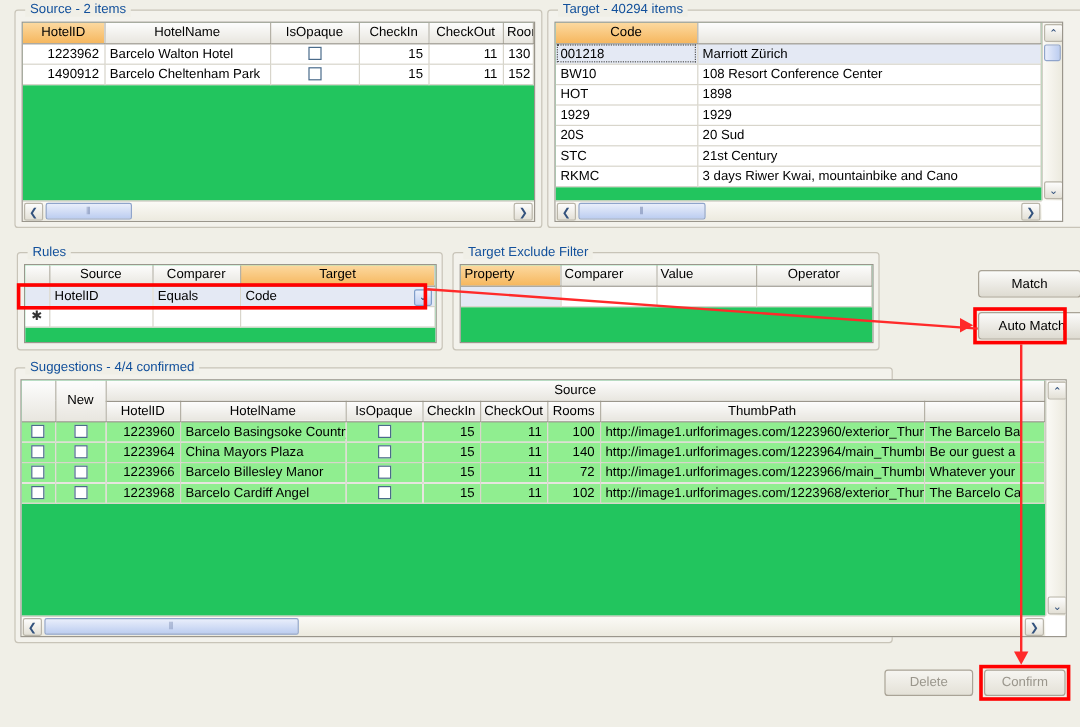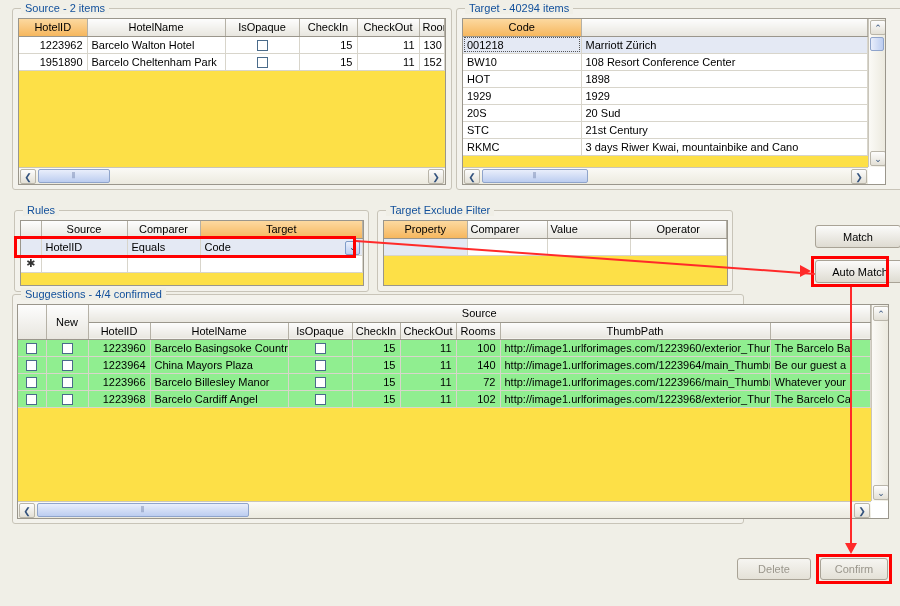--- a/index.html
+++ b/index.html
@@ -16,21 +16,21 @@
 
   
   .groupbox { position:absolute; border:1px solid #c8c4b8; border-radius:3px; background:#f3f2ec; }
   .gb-title {
     position:absolute; top:-7px; left:8px; padding:0 4px;
     background:#f0efe7; color:#12509b; font-size:11px; white-space:nowrap;
   }
 
   
   .grid { position:absolute; background:#fff; border:1px solid #9a968c; overflow:hidden; }
-  .grid-body { position:absolute; left:0; right:0; top:0; bottom:0; background:#fde047; overflow:hidden; }
+  .grid-body { position:absolute; left:0; right:0; top:0; bottom:0; background:#22c55e; overflow:hidden; }
 
   table.dg { border-collapse:collapse; table-layout:fixed; background:#fff; }
   table.dg th {
     background:linear-gradient(#fdfdfd,#e8e6df);
     border-right:1px solid #b5b1a6;
     border-bottom:1px solid #9a968c;
     font-weight:normal; font-size:11px; color:#000;
     height:17px; padding:0 3px; text-align:center; white-space:nowrap;
     overflow:hidden;
   }
@@ -124,21 +124,21 @@
         <tbody>
           <tr>
             <td class="num">1223962</td>
             <td>Barcelo Walton Hotel</td>
             <td class="ctr"><span class="chk"></span></td>
             <td class="num">15</td>
             <td class="num">11</td>
             <td class="num">130</td>
           </tr>
           <tr>
-            <td class="num">1951890</td>
+            <td class="num">1490912</td>
             <td>Barcelo Cheltenham Park</td>
             <td class="ctr"><span class="chk"></span></td>
             <td class="num">15</td>
             <td class="num">11</td>
             <td class="num">152</td>
           </tr>
         </tbody>
       </table>
     </div>
 
@@ -262,21 +262,21 @@
     <div class="grid-body">
       <table class="dg" style="width:100%;">
         <colgroup>
             <col style="width:83px">
             <col style="width:80px">
             <col style="width:83px">
             <col>
           </colgroup>
         <thead>
           <tr>
-            <th class="sorted" style="text-align:center;margin-left:41px;">Property</th>
+            <th class="sorted" style="text-align:left;margin-left:41px;">Property</th>
             <th style="text-align:left;">Comparer</th>
             <th style="text-align:left;">Value</th>
             <th style="text-align:center;">Operator</th>
           </tr>
         </thead>
         <tbody>
           <tr>
             <td style="background:#e4e9f4;"></td>
             <td></td>
             <td></td>
@@ -284,21 +284,21 @@
           </tr>
         </tbody>
       </table>
     </div>
   </div>
 </div>
 
 <div class="btn" style="left:815px; top:225px; width:86px; height:23px;">Match</div>
 <div class="btn" style="left:815px; top:260px; width:90px; height:23px;">Auto Match</div>
 
-<div class="groupbox" style="left:12px; top:294px; width:732px; height:230px;">
+<div class="groupbox" style="left:12px; top:306px; width:732px; height:230px;">
   <div class="gb-title">Suggestions - 4/4 confirmed</div>
 
   <div class="grid" style="left:4px; top:9px; width:872px; height:215px;">
     <div class="grid-body" style="bottom:17px; right:17px;">
       <table class="dg" style="width:100%;">
         <colgroup>
           <col style="width:28px">
             <col style="width:42px">
             <col style="width:62px">
             <col style="width:138px">

